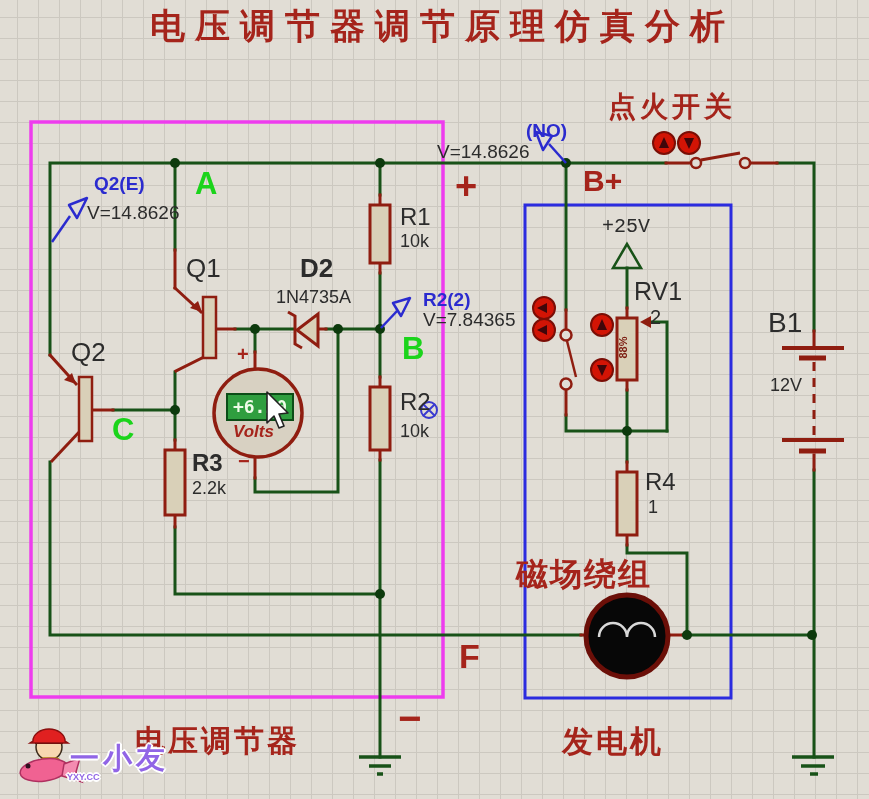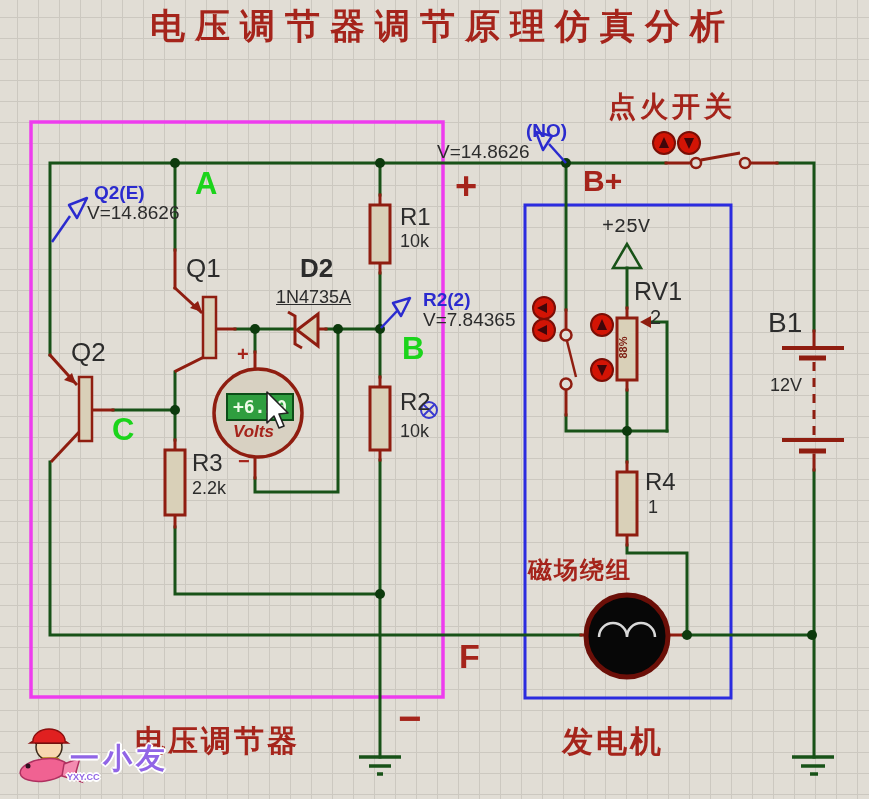--- a/index.html
+++ b/index.html
@@ -237,65 +237,65 @@
     </g>
   </svg>
 
   <div class="lbl red" style="left:150px;top:8px;font-size:35px;letter-spacing:10px;">电压调节器调节原理仿真分析</div>
 
   <div class="lbl red" style="left:608px;top:93px;font-size:28px;letter-spacing:4px;">点火开关</div>
 
   <div class="lbl blue" style="left:486px;top:121px;font-size:19px;margin-left:40px;">(NO)</div>
   <div class="lbl dark" style="left:437px;top:142px;font-size:19px;">V=14.8626</div>
 
-  <div class="lbl blue" style="left:94px;top:183px;font-size:19px;">Q2(E)</div>
+  <div class="lbl blue" style="left:94px;top:174px;font-size:19px;">Q2(E)</div>
   <div class="lbl dark" style="left:87px;top:203px;font-size:19px;">V=14.8626</div>
 
   <div class="lbl net" style="left:195px;top:168px;font-size:31px;">A</div>
   <div class="lbl red" style="left:455px;top:167px;font-size:38px;">+</div>
   <div class="lbl red" style="left:583px;top:166px;font-size:30px;">B+</div>
 
   <div class="lbl dark" style="left:602px;top:217px;font-size:20px;font-family:Liberation Mono, monospace;">+25V</div>
 
   <div class="lbl dark" style="left:634px;top:279px;font-size:25px;text-align:center;">RV1</div>
   <div class="lbl dark" style="left:650px;top:307px;font-size:20px;">2</div>
   <div class="lbl rot" style="left:612px;top:342px;font-size:11px;font-weight:bold;color:#7a1a0e;">88%</div>
 
   <div class="lbl blue" style="left:423px;top:290px;font-size:19px;">R2(2)</div>
   <div class="lbl dark" style="left:423px;top:310px;font-size:19px;">V=7.84365</div>
   <div class="lbl net" style="left:402px;top:333px;font-size:31px;">B</div>
 
   <div class="lbl dark" style="left:186px;top:255px;font-size:26px;">Q1</div>
   <div class="lbl dark" style="left:300px;top:255px;font-size:26px;font-weight:bold;">D2</div>
-  <div class="lbl dark" style="left:276px;top:288px;font-size:18px;text-decoration:underline;">1N4735A</div>
+  <div class="lbl dark" style="left:276px;top:288px;font-size:18px;">1N4735A</div>
 
   <div class="lbl dark" style="left:71px;top:339px;font-size:26px;">Q2</div>
   <div class="lbl net" style="left:112px;top:414px;font-size:31px;">C</div>
 
   <div class="lbl dark" style="left:400px;top:205px;font-size:24px;">R1</div>
   <div class="lbl dark" style="left:400px;top:232px;font-size:18px;">10k</div>
 
   <div class="lbl dark" style="left:400px;top:390px;font-size:24px;">R2</div>
   <div class="lbl dark" style="left:400px;top:422px;font-size:18px;">10k</div>
 
-  <div class="lbl dark" style="left:192px;top:451px;font-size:24px;">R3</div>
+  <div class="lbl dark" style="left:192px;top:451px;font-size:24px;font-weight:bold;">R3</div>
   <div class="lbl dark" style="left:192px;top:479px;font-size:18px;">2.2k</div>
 
   <div class="lbl dark" style="left:645px;top:470px;font-size:24px;">R4</div>
   <div class="lbl dark" style="left:648px;top:498px;font-size:18px;">1</div>
 
   <div class="lbl dark" style="left:768px;top:309px;font-size:28px;">B1</div>
   <div class="lbl dark" style="left:770px;top:376px;font-size:18px;">12V</div>
 
   <div class="lbl red" style="left:237px;top:344px;font-size:20px;">+</div>
   <div class="display">+6.20</div>
   <div class="lbl red" style="left:233px;top:423px;font-size:17px;font-style:italic;">Volts</div>
   <div class="lbl red" style="left:238px;top:451px;font-size:20px;">−</div>
 
-  <div class="lbl red" style="left:528px;top:558px;font-size:24px;letter-spacing:2px;">磁场绕组</div>
+  <div class="lbl red" style="left:516px;top:558px;font-size:32px;letter-spacing:2px;">磁场绕组</div>
 
   <div class="lbl red" style="left:459px;top:639px;font-size:34px;">F</div>
   <div class="lbl red" style="left:398px;top:698px;font-size:40px;">−</div>
 
   <div class="lbl red" style="left:135px;top:726px;font-size:30px;letter-spacing:3px;">电压调节器</div>
   <div class="lbl red" style="left:562px;top:726px;font-size:31px;letter-spacing:3px;">发电机</div>
 
   <svg class="layer" width="869" height="799" viewBox="0 0 869 799" style="z-index:4;">
     <g>
       <circle cx="49" cy="747" r="13" fill="#f7d7b0" stroke="#3a2a1a" stroke-width="1.5"></circle>

